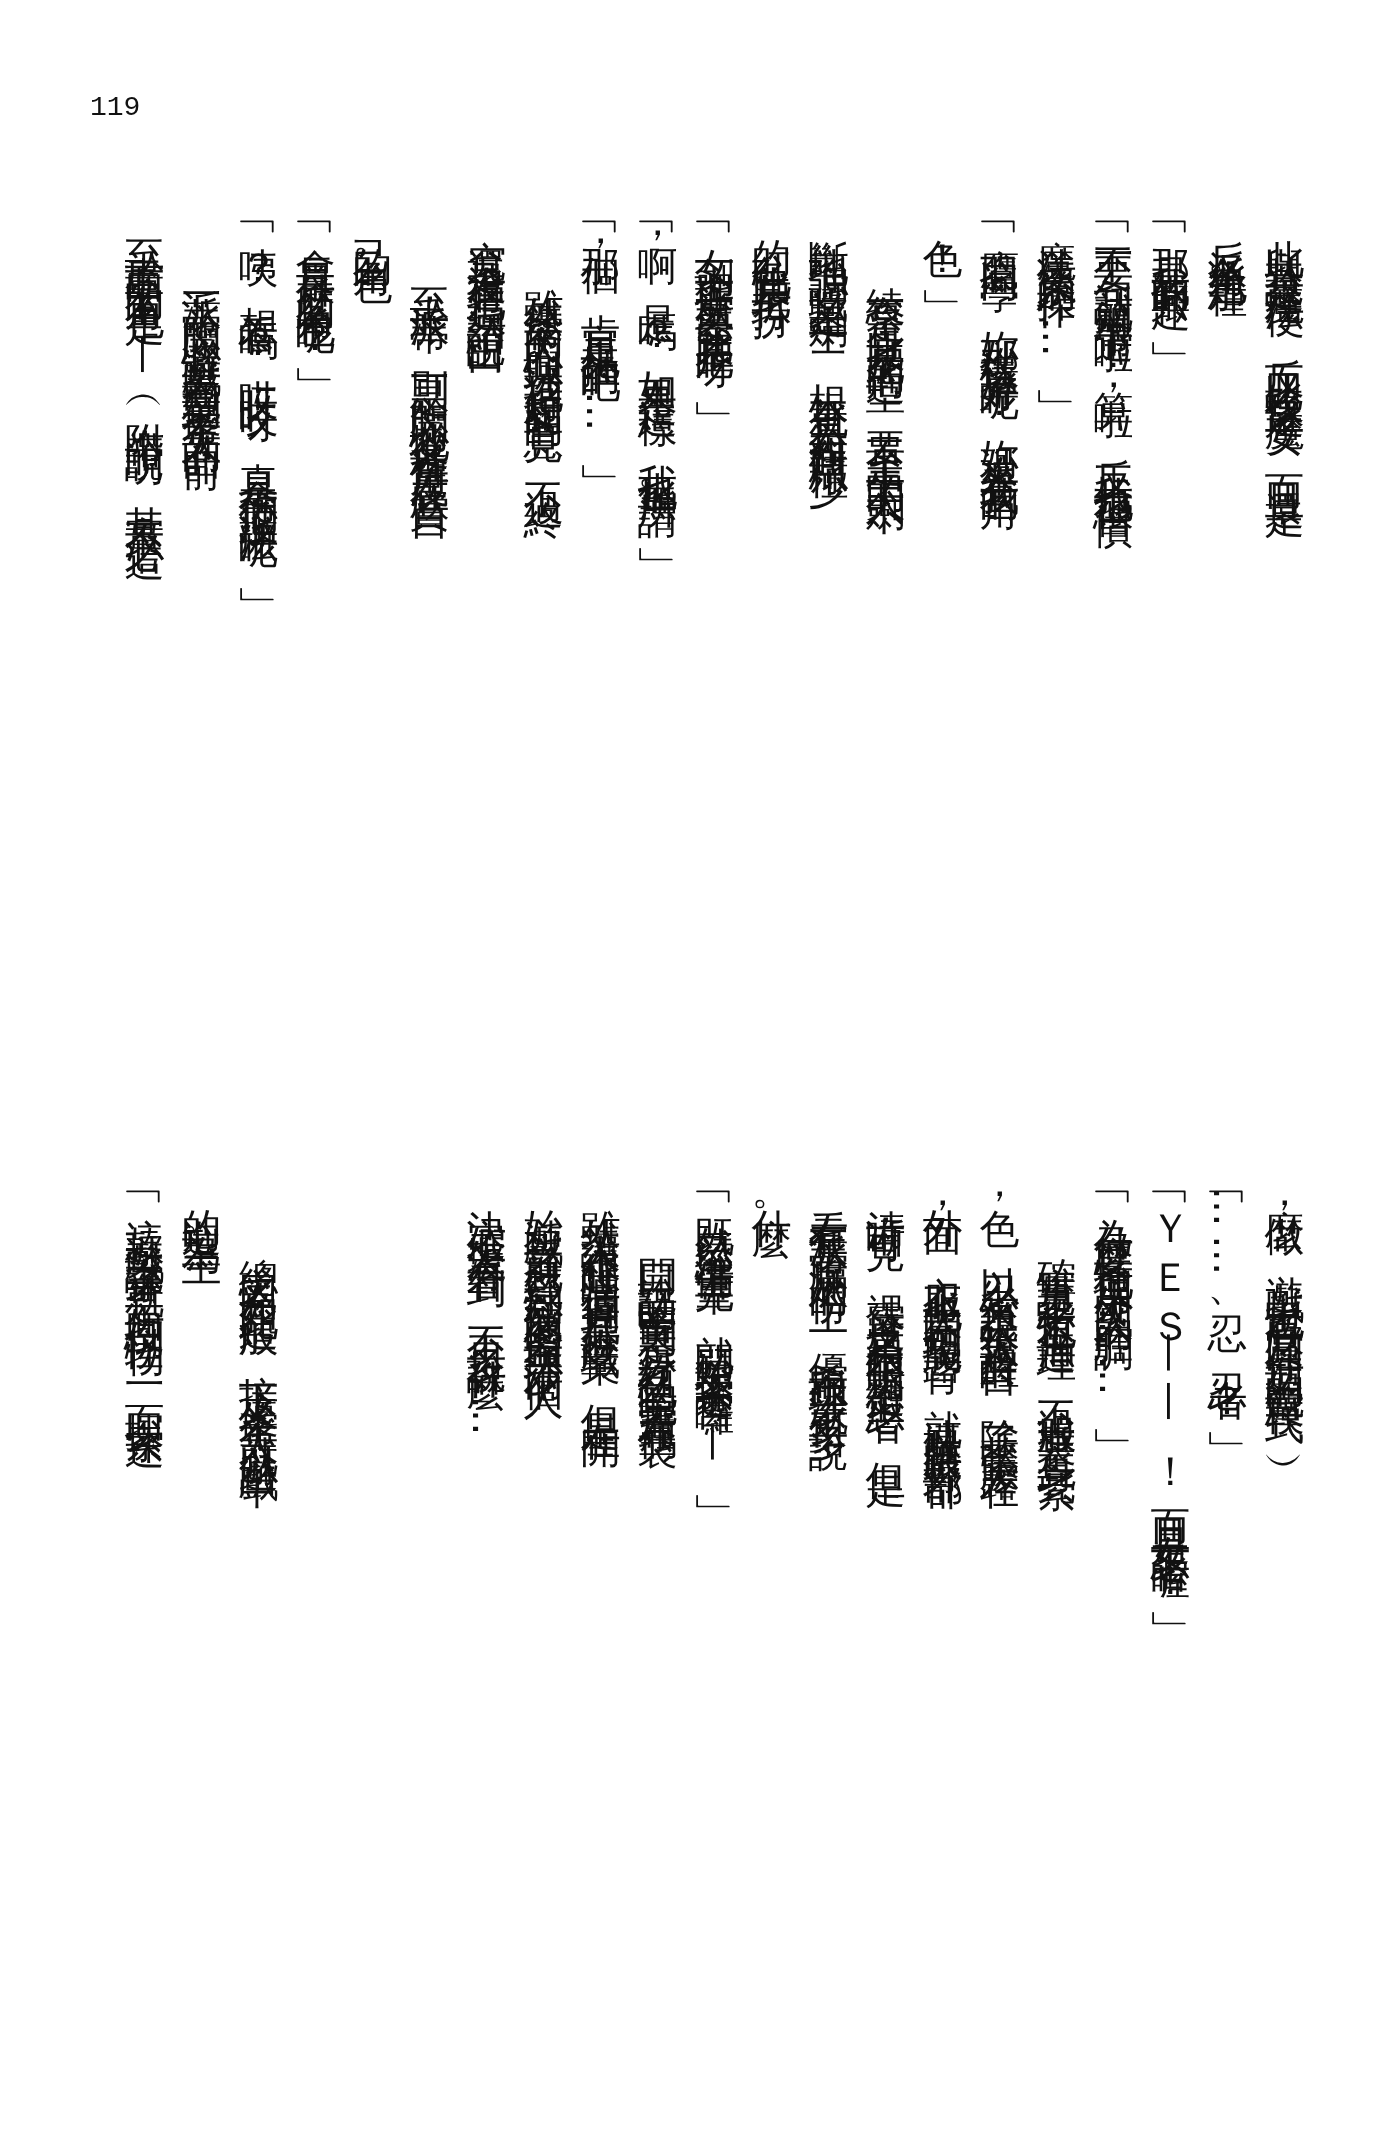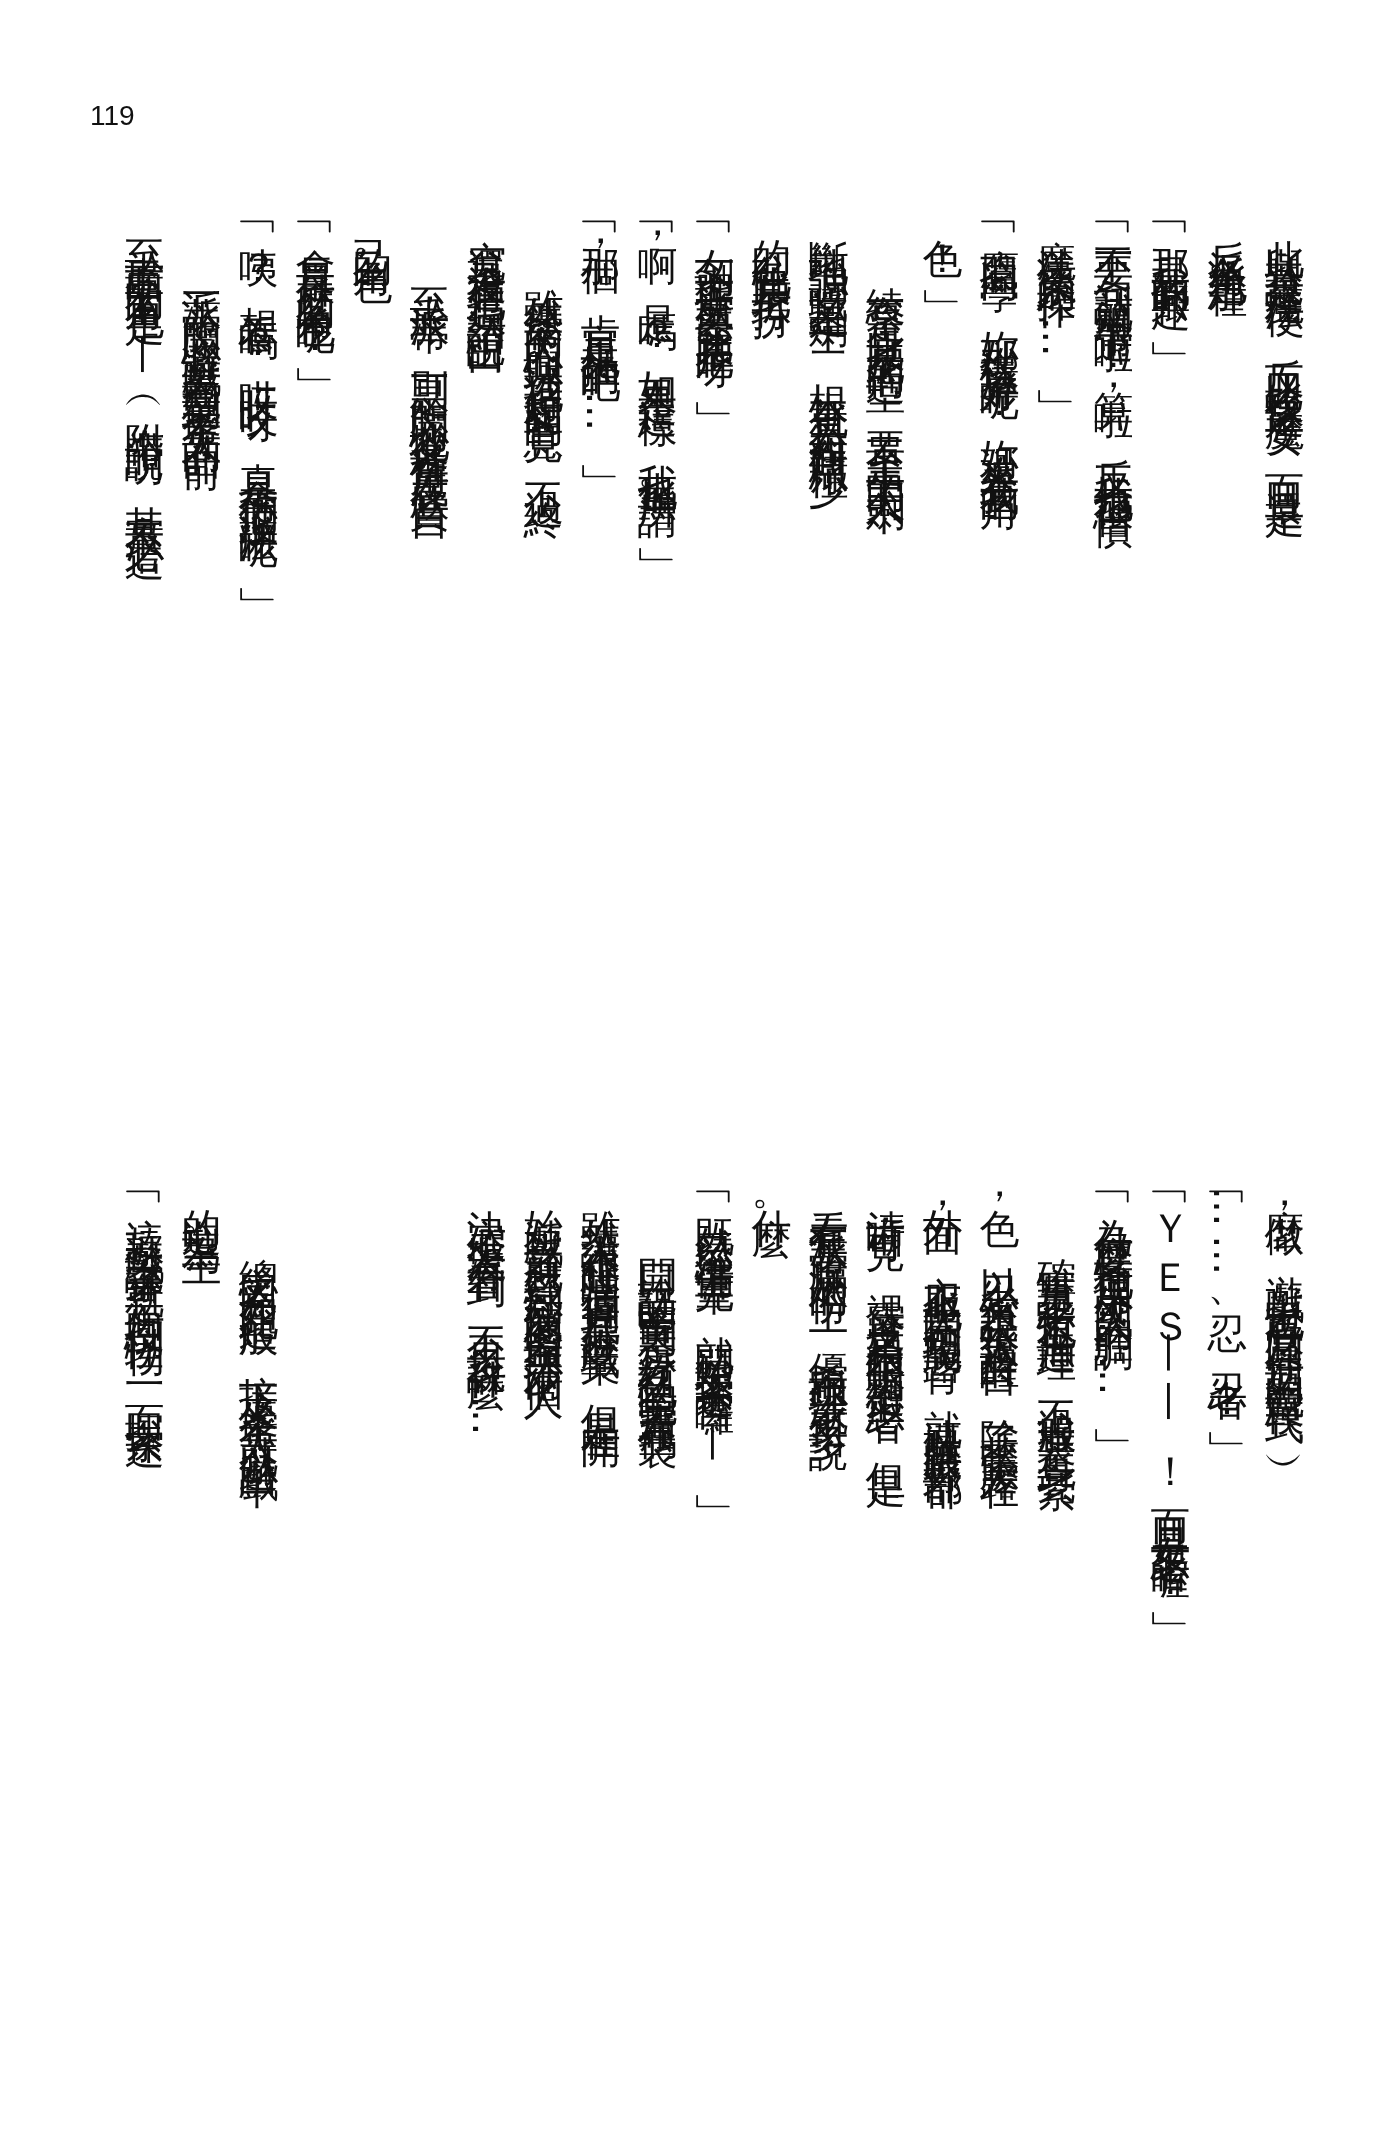--- a/index.html
+++ b/index.html
@@ -1,19 +1,19 @@
 <!DOCTYPE html>
 <html><head>
 <meta charset="utf-8">
 <style>
   html, body { margin: 0; padding: 0; background: #ffffff; }
   body { width: 1400px; height: 2148px; position: relative; overflow: hidden; color: #111; }
   .page-number {
-    position: absolute; left: 90px; top: 100px;
-    font-family: Liberation Sans, sans-serif;
+    position: absolute; left: 90px; top: 92px;
+    font-family: Liberation Mono, monospace;
     font-size: 28px; color: #111;
   }
   .block {
     position: absolute;
     writing-mode: vertical-rl;
     font-family: "DejaVu Sans", "Liberation Sans", sans-serif;
     font-size: 40px;
     letter-spacing: 8.6px;
     line-height: 57px;
     color: #111;

